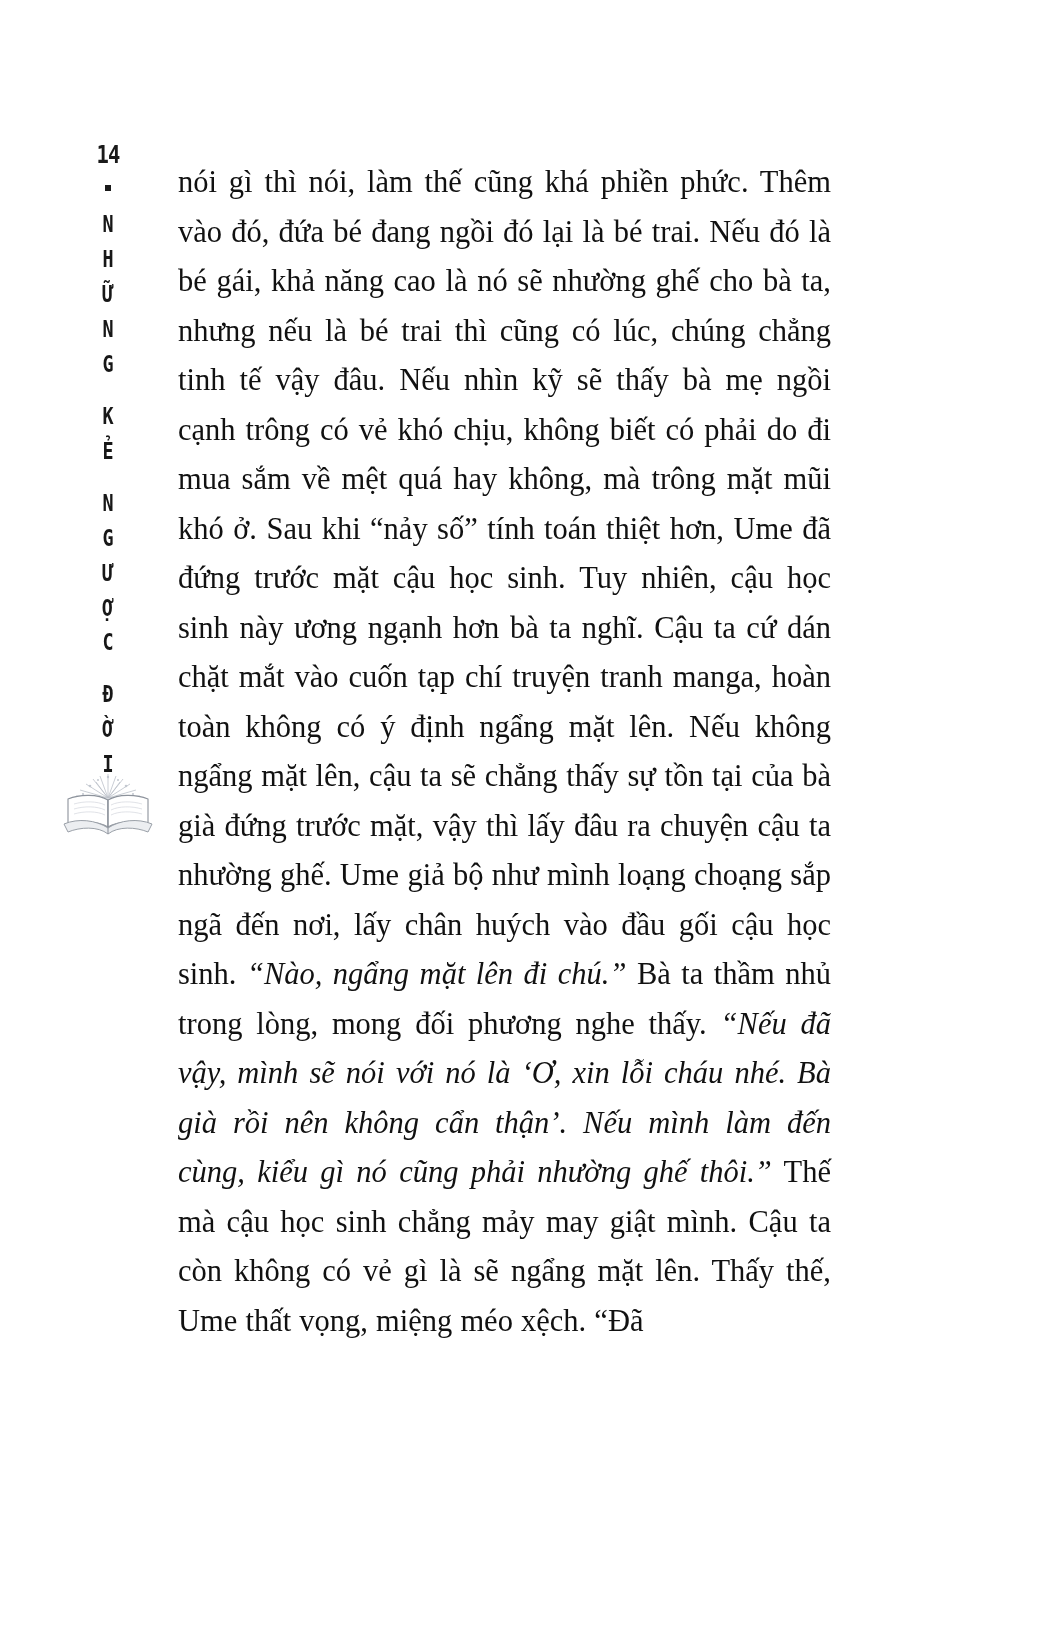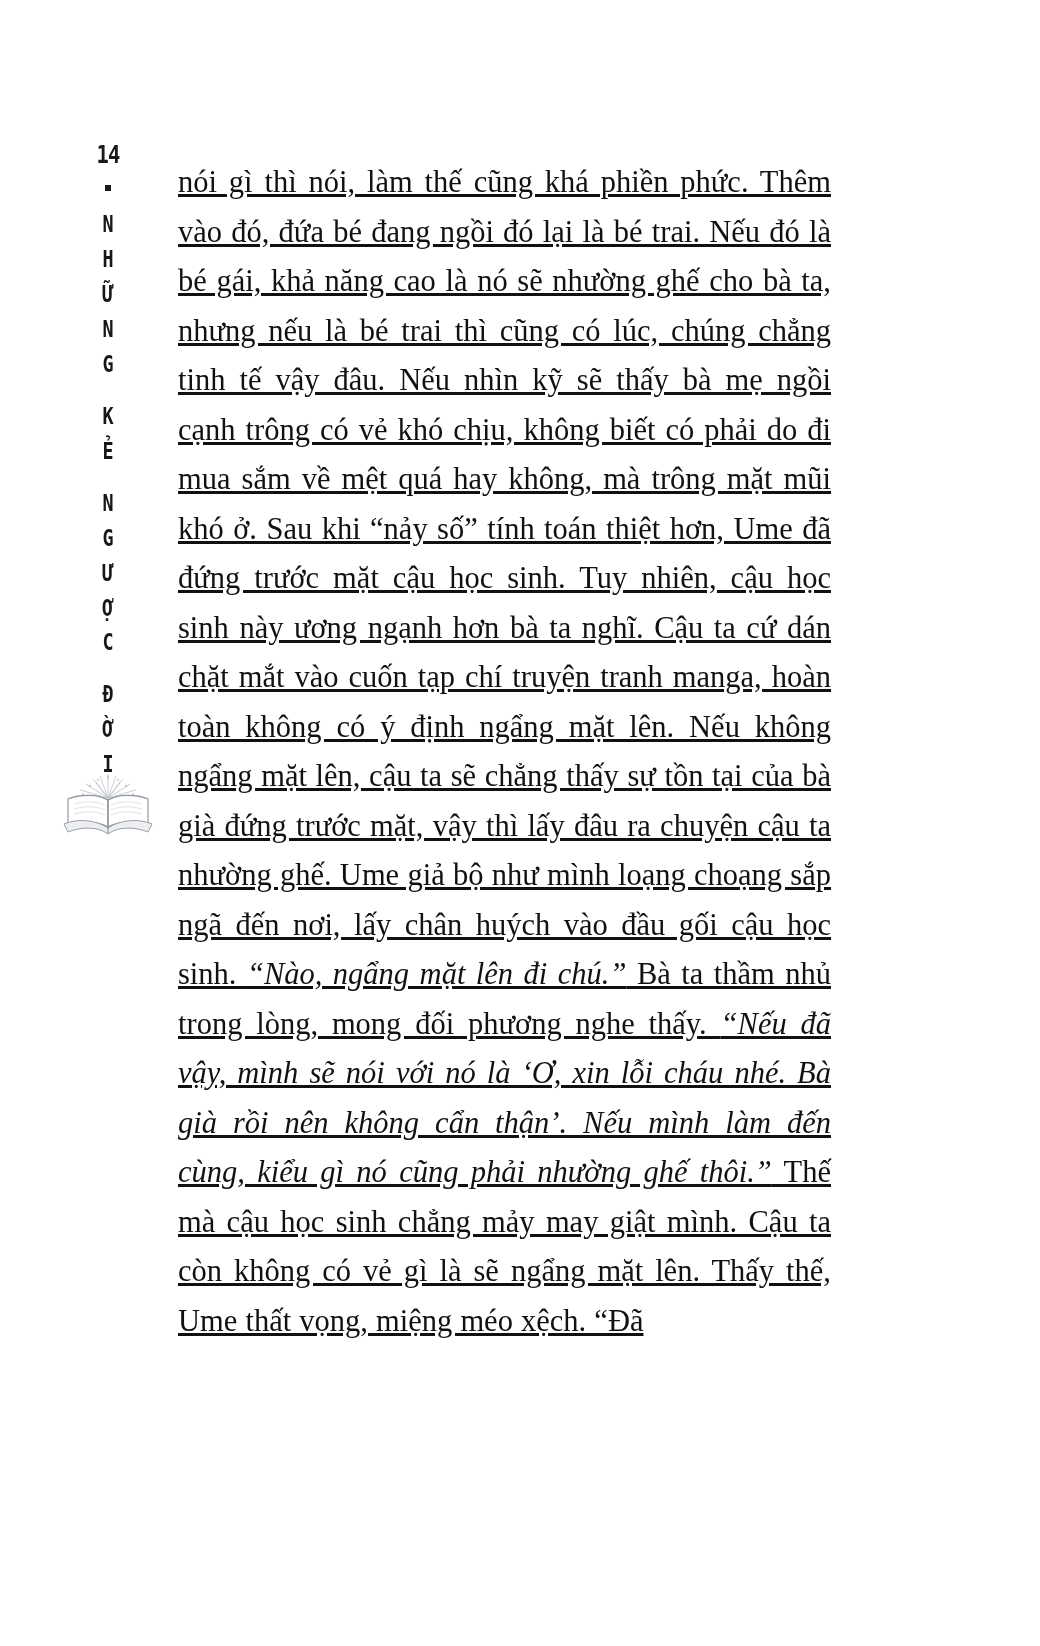--- a/index.html
+++ b/index.html
@@ -83,21 +83,20 @@
   }
   .para {
     margin: 0;
     font-size: 30.5px;
     line-height: 49.5px;
     color: #111111;
     text-align: justify;
     text-justify: inter-word;
     word-spacing: 0.5px;
     hyphens: none;
-    text-decoration: underline;
   }
   .para em {
     font-style: italic;
   }
 </style>
 </head>
 <body>
 
 <div class="page">
 

